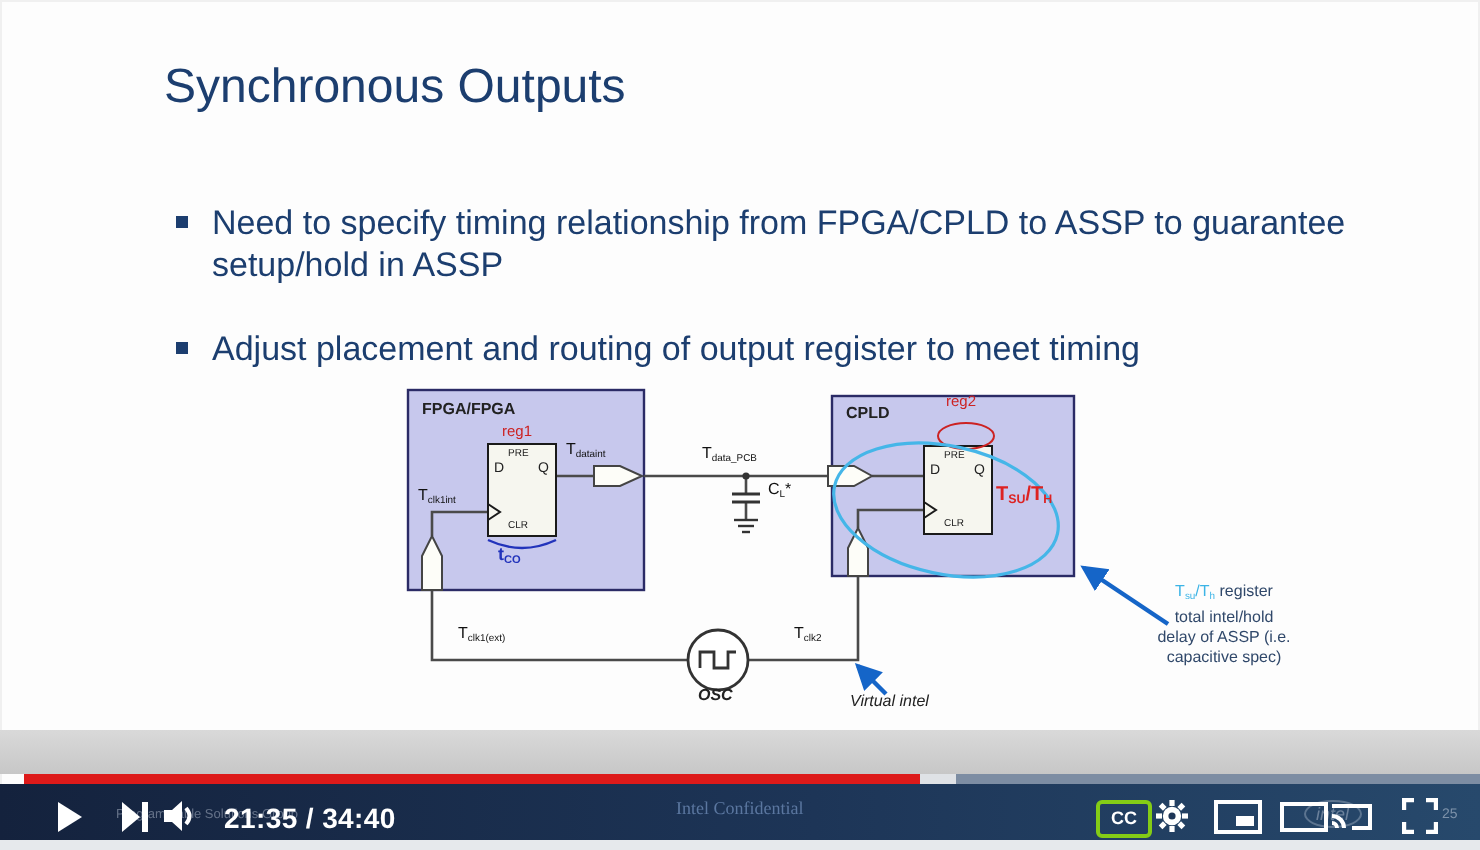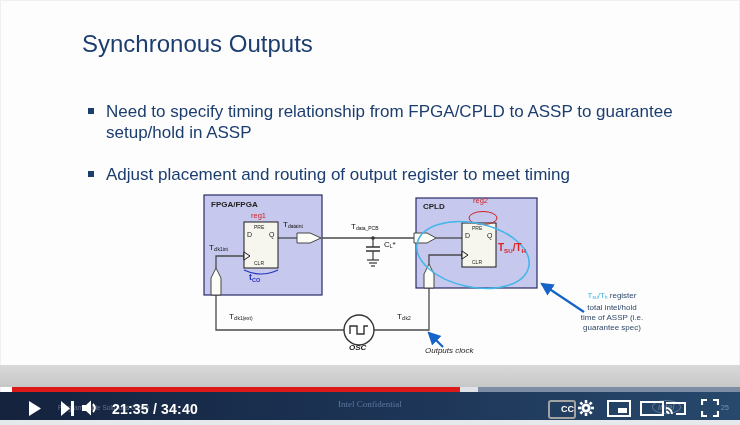--- a/index.html
+++ b/index.html
@@ -32,22 +32,22 @@
   #pbuffer{position:absolute;left:0;top:0;height:5px;width:64%;background:#dfe2e6;}
   #pplayed{position:absolute;left:0;top:0;height:5px;background:#dd1a1a;}
   #cbar{position:absolute;left:0;top:392px;width:740px;height:28px;
         background:linear-gradient(90deg,#14223d,#1d3557 55%,#27496c);}
   #bstrip{position:absolute;left:0;top:420px;width:740px;height:5px;background:#e6e9ec;}
   .pbtn{position:absolute;cursor:pointer;}
   #time{position:absolute;left:112px;top:401px;font-size:14px;font-weight:bold;color:#fff;letter-spacing:.2px;}
   #wm-left{position:absolute;left:58px;top:404px;font-size:6.5px;color:rgba(195,205,220,0.45);white-space:nowrap;}
   #wm-center{position:absolute;left:338px;top:399px;font-size:9px;color:#5b77a0;font-family:Liberation Serif, serif;}
   #footnote{position:absolute;left:422px;top:397px;font-size:7.5px;color:#eef0f2;white-space:nowrap;z-index:5;}
-  #cc-btn{position:absolute;left:548px;top:400px;width:24px;height:15px;border:2px solid #a3a3a3;border-radius:3px;
-          color:#fff;font-size:9px;font-weight:bold;text-align:right;line-height:15px;cursor:pointer;}
+  #cc-btn{position:absolute;left:548px;top:400px;width:24px;height:15px;border:2px solid #84cc16;border-radius:3px;
+          color:#fff;font-size:9px;font-weight:bold;text-align:center;line-height:15px;cursor:pointer;}
   #wm-logo{position:absolute;left:652px;top:400px;font-size:9px;font-style:italic;
            color:rgba(195,205,220,0.45);border:1px solid rgba(195,205,220,0.35);
            border-radius:50%;padding:1px 5px;}
   #wm-num{position:absolute;left:721px;top:404px;font-size:7px;color:rgba(195,205,220,0.55);}
 </style>
 </head>
 <body>
 
 <div id="frame">
 
@@ -139,29 +139,29 @@
       <span class="pin tiny" style="left:273px;top:69px;">CLR</span>
 
       <span class="dlabel" style="left:10px;top:53px;"><span>T</span><span class="sub">clk1int</span></span>
       <span class="dlabel" style="left:84px;top:30px;"><span>T</span><span class="sub">dataint</span></span>
       <span class="tco" style="left:50px;top:82px;"><span>t</span><span class="sub">CO</span></span>
       <span class="dlabel" style="left:152px;top:32px;"><span>T</span><span class="sub">data_PCB</span></span>
       <span class="dlabel" style="left:185px;top:50px;"><span>C</span><span class="sub">L</span><span>*</span></span>
       <span class="dlabel" style="left:30px;top:122px;"><span>T</span><span class="sub">clk1(ext)</span></span>
       <span class="dlabel" style="left:198px;top:122px;"><span>T</span><span class="sub">clk2</span></span>
       <span class="blockl" style="left:150px;top:153px;font-style:italic;">OSC</span>
-      <span id="vclock">Outputs clock</span>
+      <span id="vclock">Virtual intel</span>
 
       <span id="tsuth"><span>T</span><span class="sub">SU</span><span>/T</span><span class="sub">H</span></span>
 
       <div id="annot">
         <span class="cyan"><span>T</span><span class="sub">su</span><span>/T</span><span class="sub">h</span></span><span> register</span><br>
         <span>total intel/hold</span><br>
-        <span>time of ASSP (i.e.</span><br>
-        <span>guarantee spec)</span>
+        <span>delay of ASSP (i.e.</span><br>
+        <span>capacitive spec)</span>
       </div>
     </div>
   </div>
 
   <div id="grayband"></div>
 
   <div id="ptrack">
     <div id="pbuffer"></div>
     <div id="pplayed" style="width: 61.5%;"></div>
   </div>

